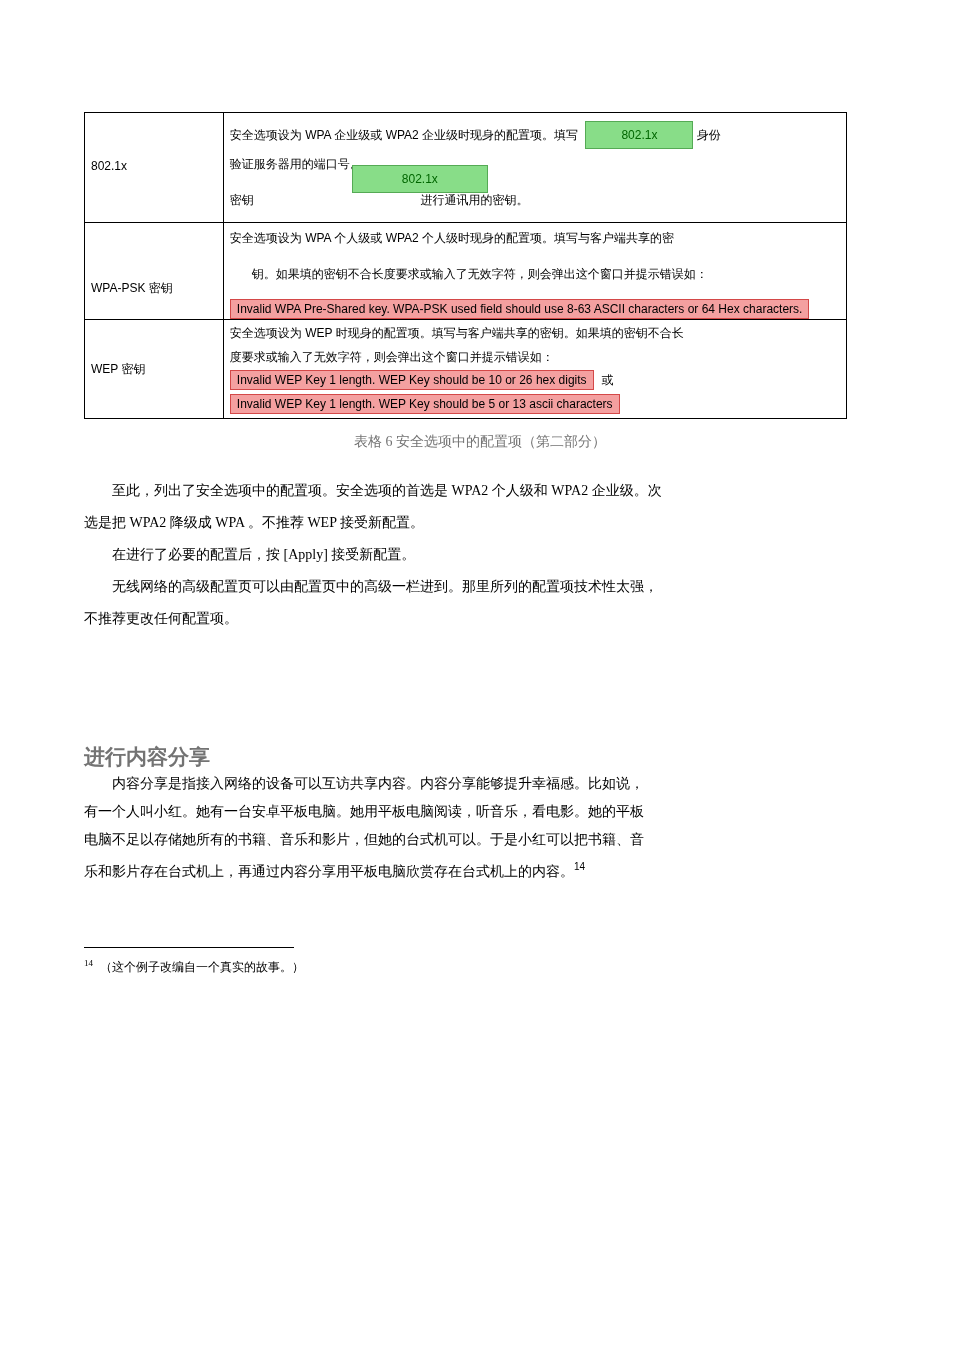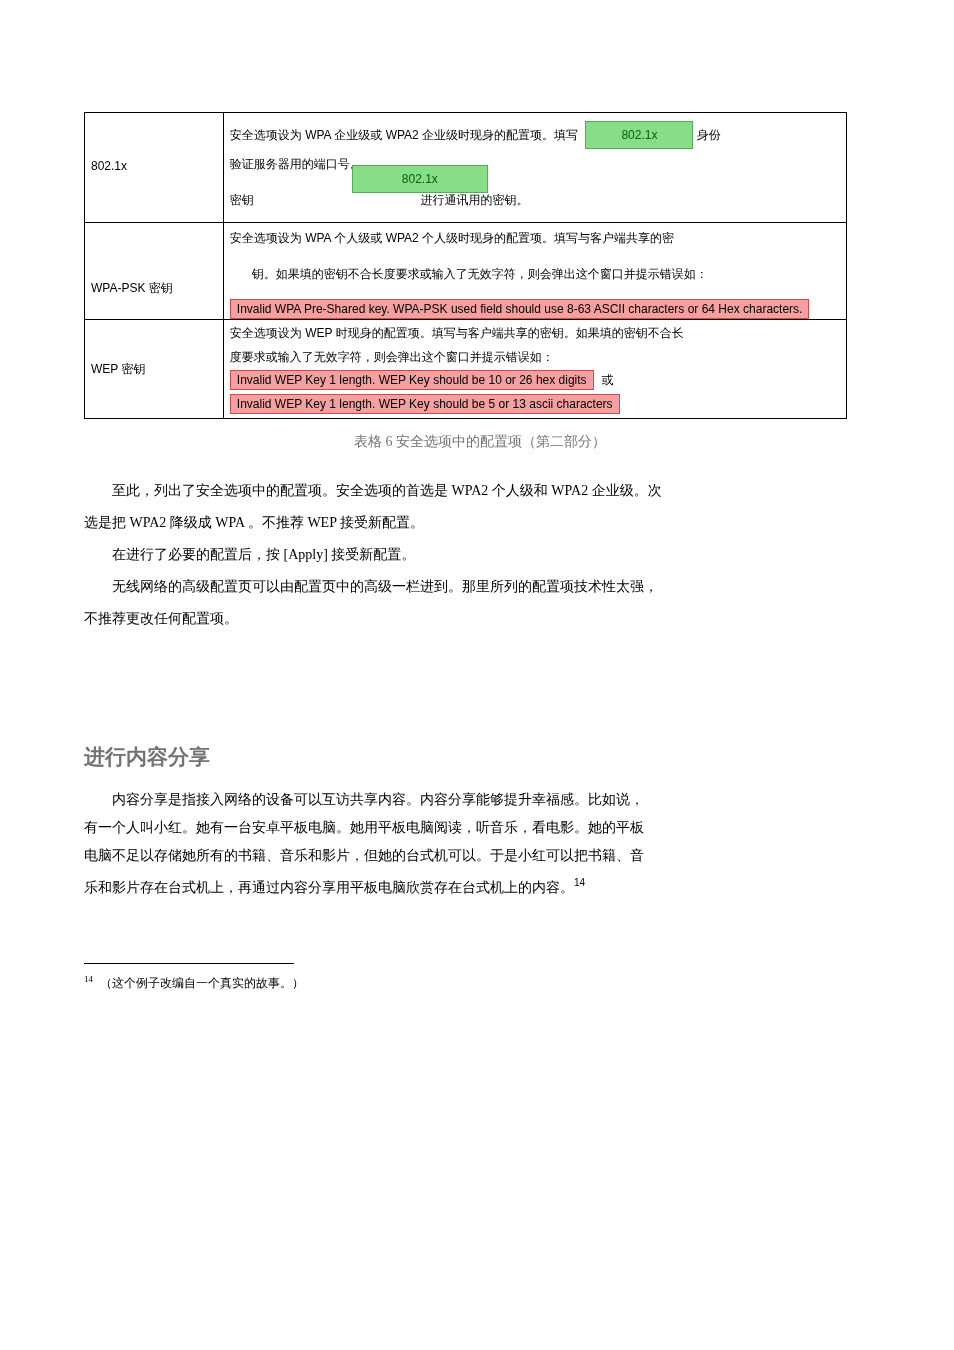--- a/index.html
+++ b/index.html
@@ -77,21 +77,20 @@
   .body-text p { margin: 0 0 8px 0; text-indent: 2em; }
 
   .section-title {
     margin-top: 112px;
     font-family: "Microsoft YaHei", "SimHei", sans-serif;
     font-size: 21px;
     font-weight: bold;
     color: #737373;
   }
   .section-sub {
-    margin-top: 16px;
     font-family: "Microsoft YaHei", "SimSun", sans-serif;
     font-size: 14px;
     line-height: 24px;
   }
   .section-sub p { margin: 0 0 4px 0; text-indent: 2em; }
 
   .hr {
     border: none;
     border-top: 1px solid #000;
     width: 210px;

